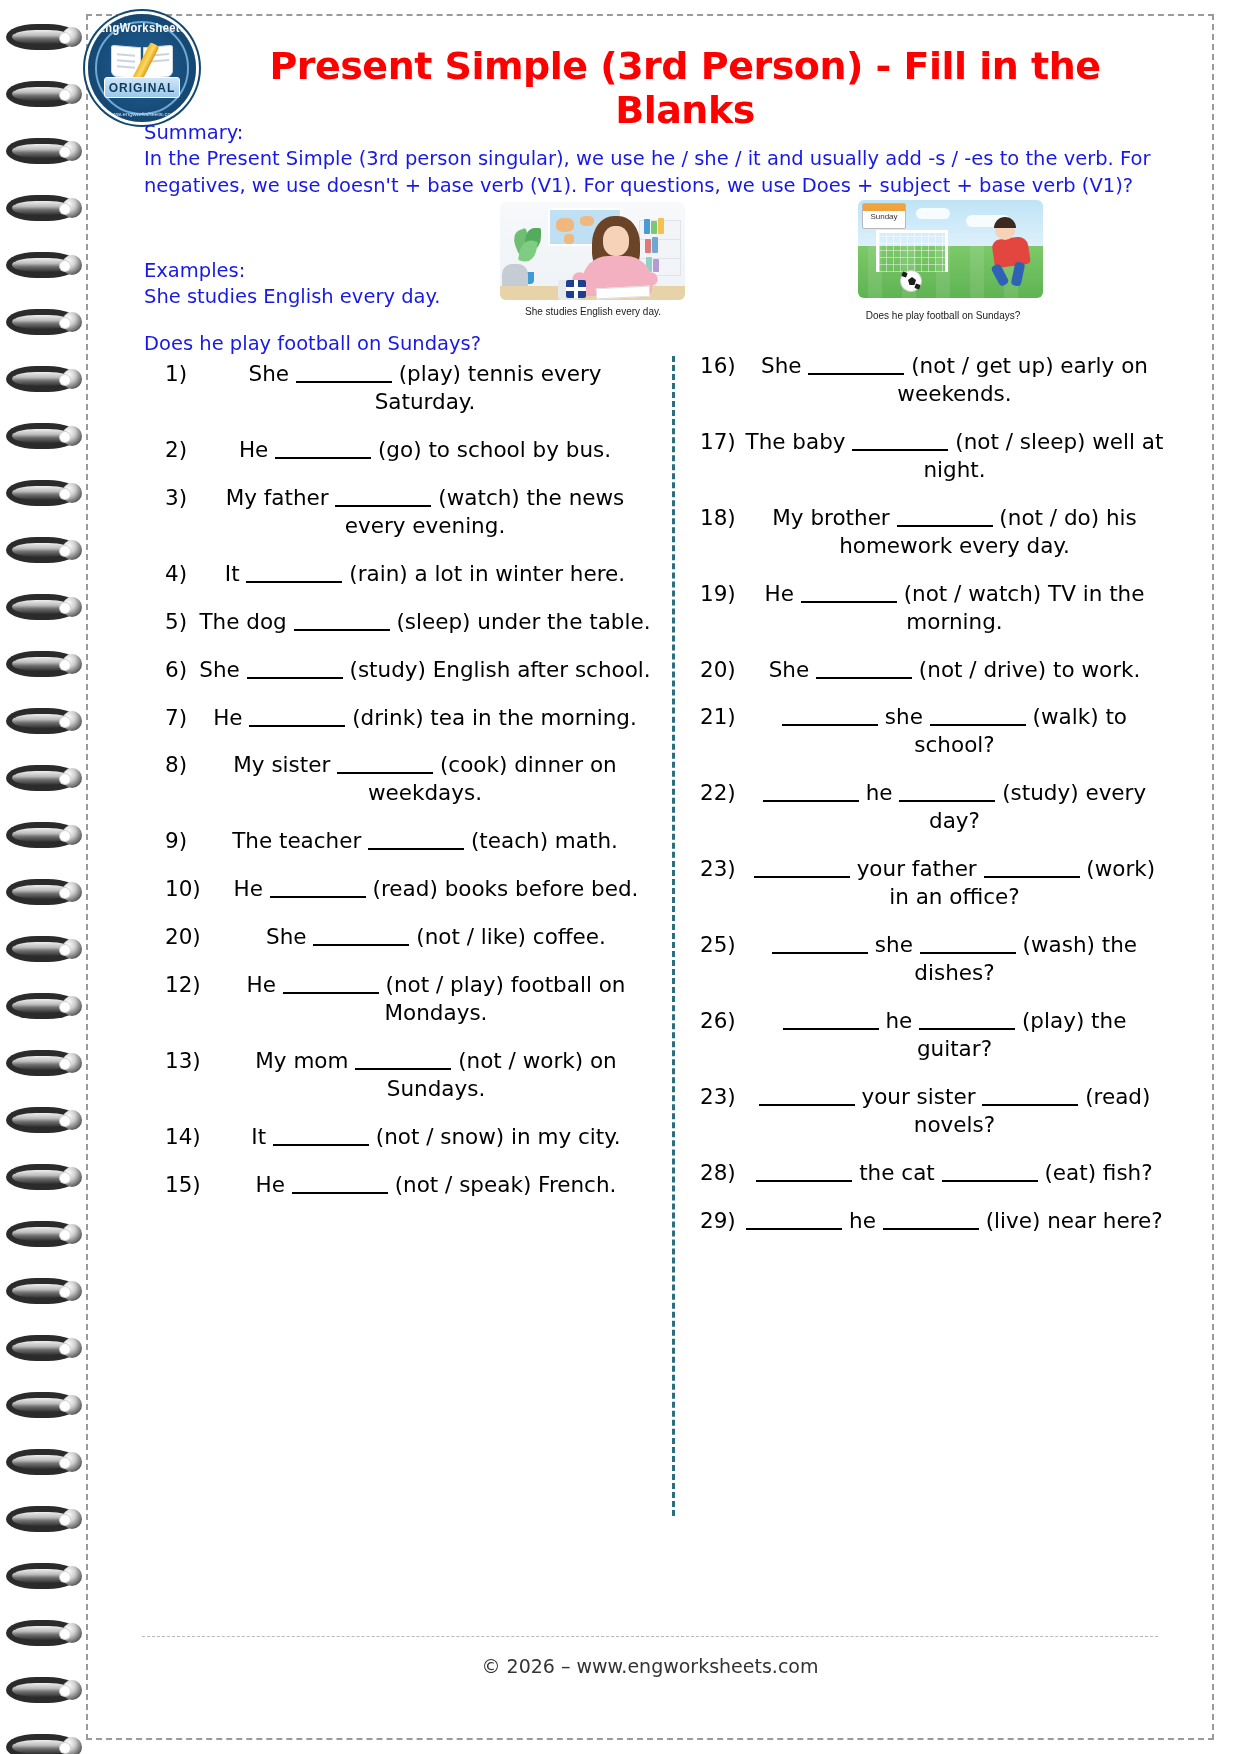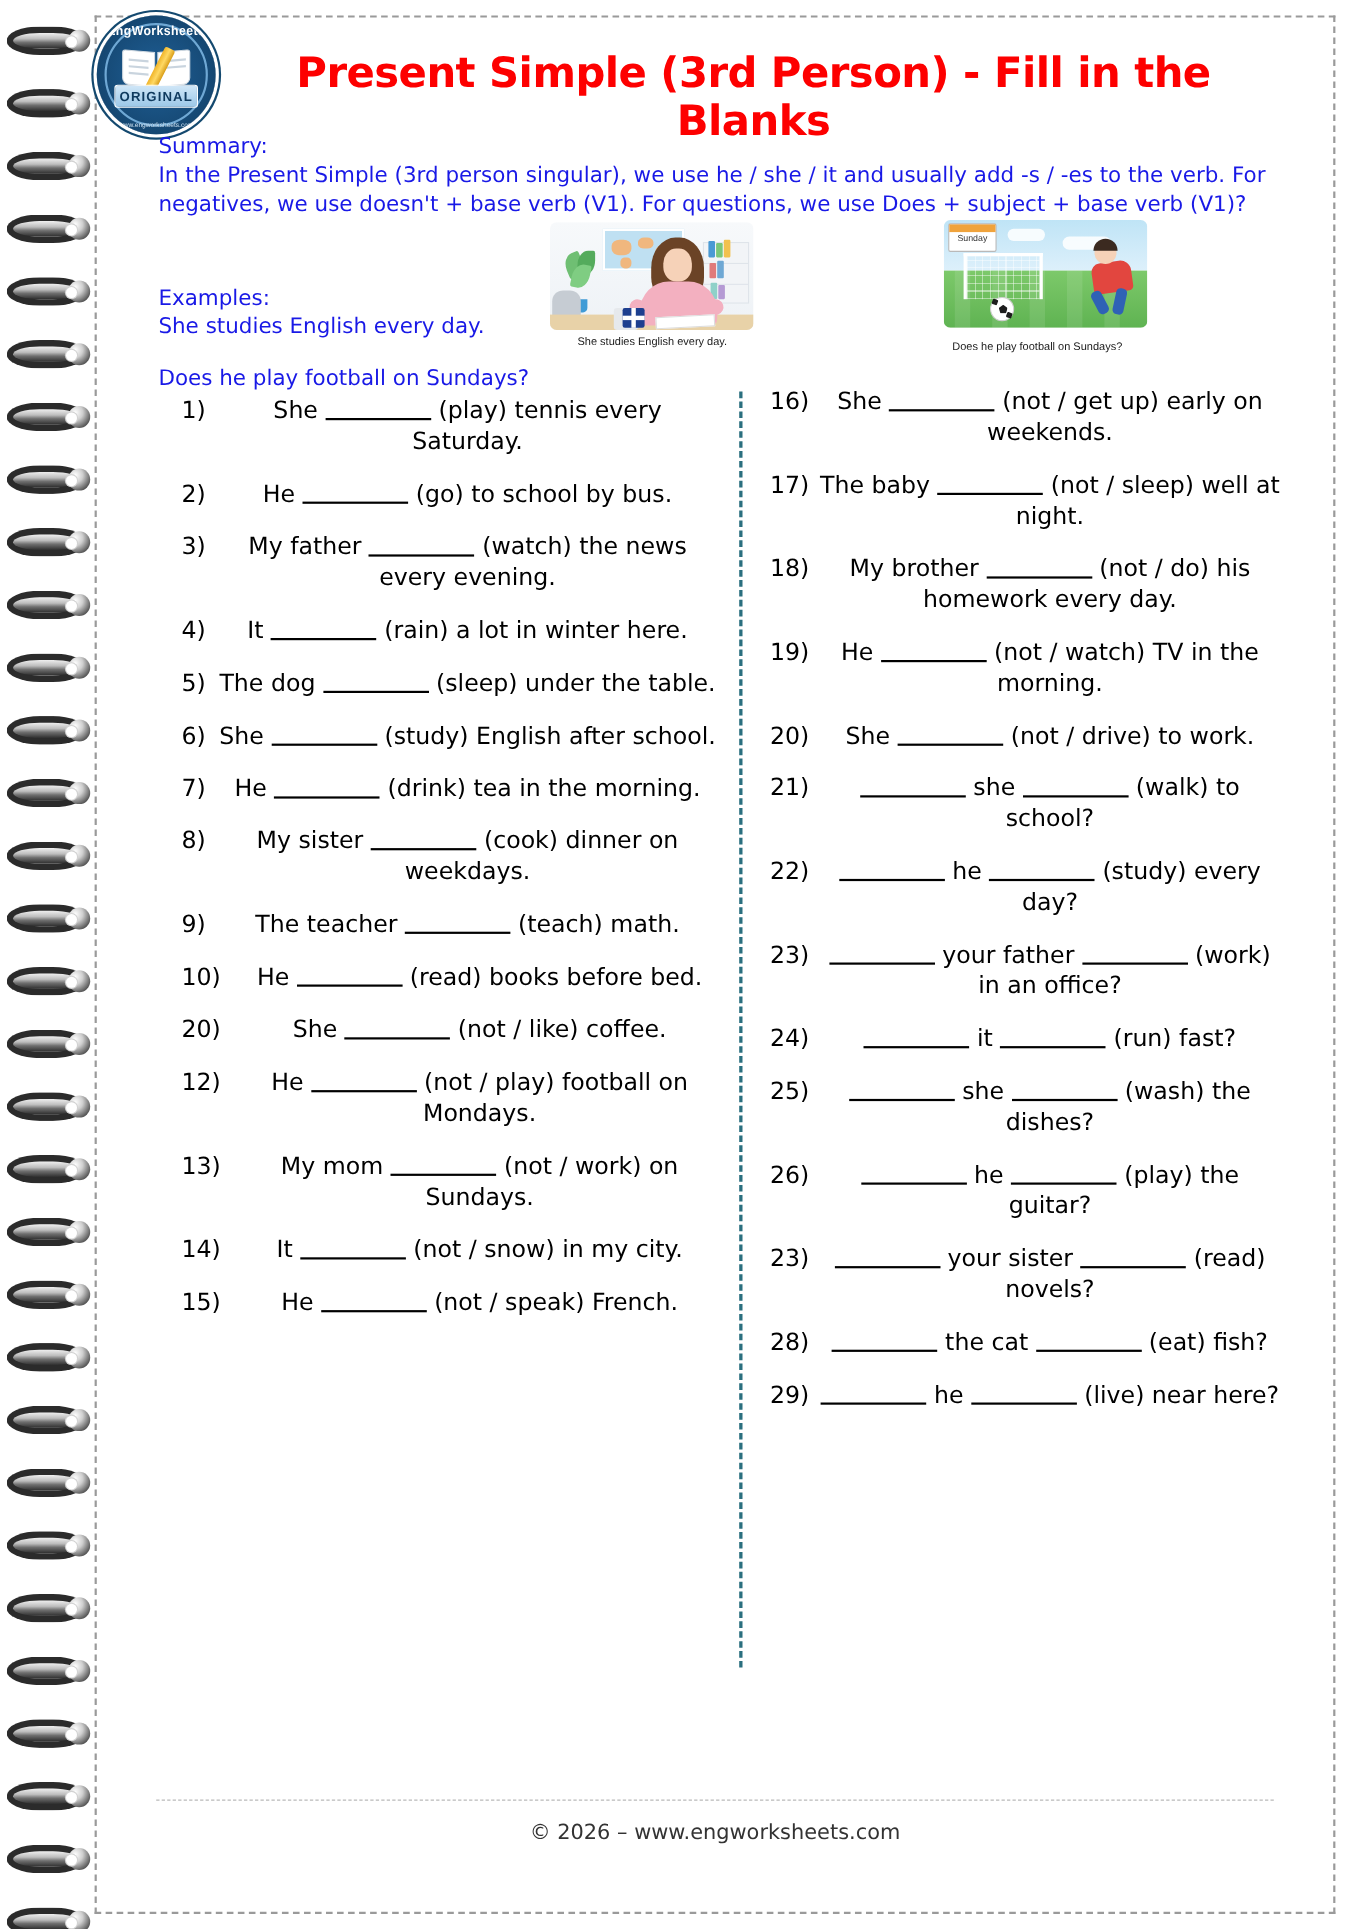--- a/index.html
+++ b/index.html
@@ -626,24 +626,20 @@
       </div>
       <div class="item">
         <span class="num">22)</span>
         <span class="txt"><span class="bl bl-s"></span><span> he </span><span class="bl bl-s"></span><span> (study) every day?</span></span>
       </div>
       <div class="item">
         <span class="num">23)</span>
         <span class="txt"><span class="bl bl-s"></span><span> your father </span><span class="bl bl-s"></span><span> (work) in an office?</span></span>
       </div>
       <div class="item">
-        <span class="num">24)</span>
-        <span class="txt"><span class="bl bl-s"></span><span> it </span><span class="bl bl-s"></span><span> (run) fast?</span></span>
-      </div>
-      <div class="item">
         <span class="num">25)</span>
         <span class="txt"><span class="bl bl-s"></span><span> she </span><span class="bl bl-s"></span><span> (wash) the dishes?</span></span>
       </div>
       <div class="item">
         <span class="num">26)</span>
         <span class="txt"><span class="bl bl-s"></span><span> he </span><span class="bl bl-s"></span><span> (play) the guitar?</span></span>
       </div>
       <div class="item">
         <span class="num">23)</span>
         <span class="txt"><span class="bl bl-s"></span><span> your sister </span><span class="bl bl-s"></span><span> (read) novels?</span></span>

